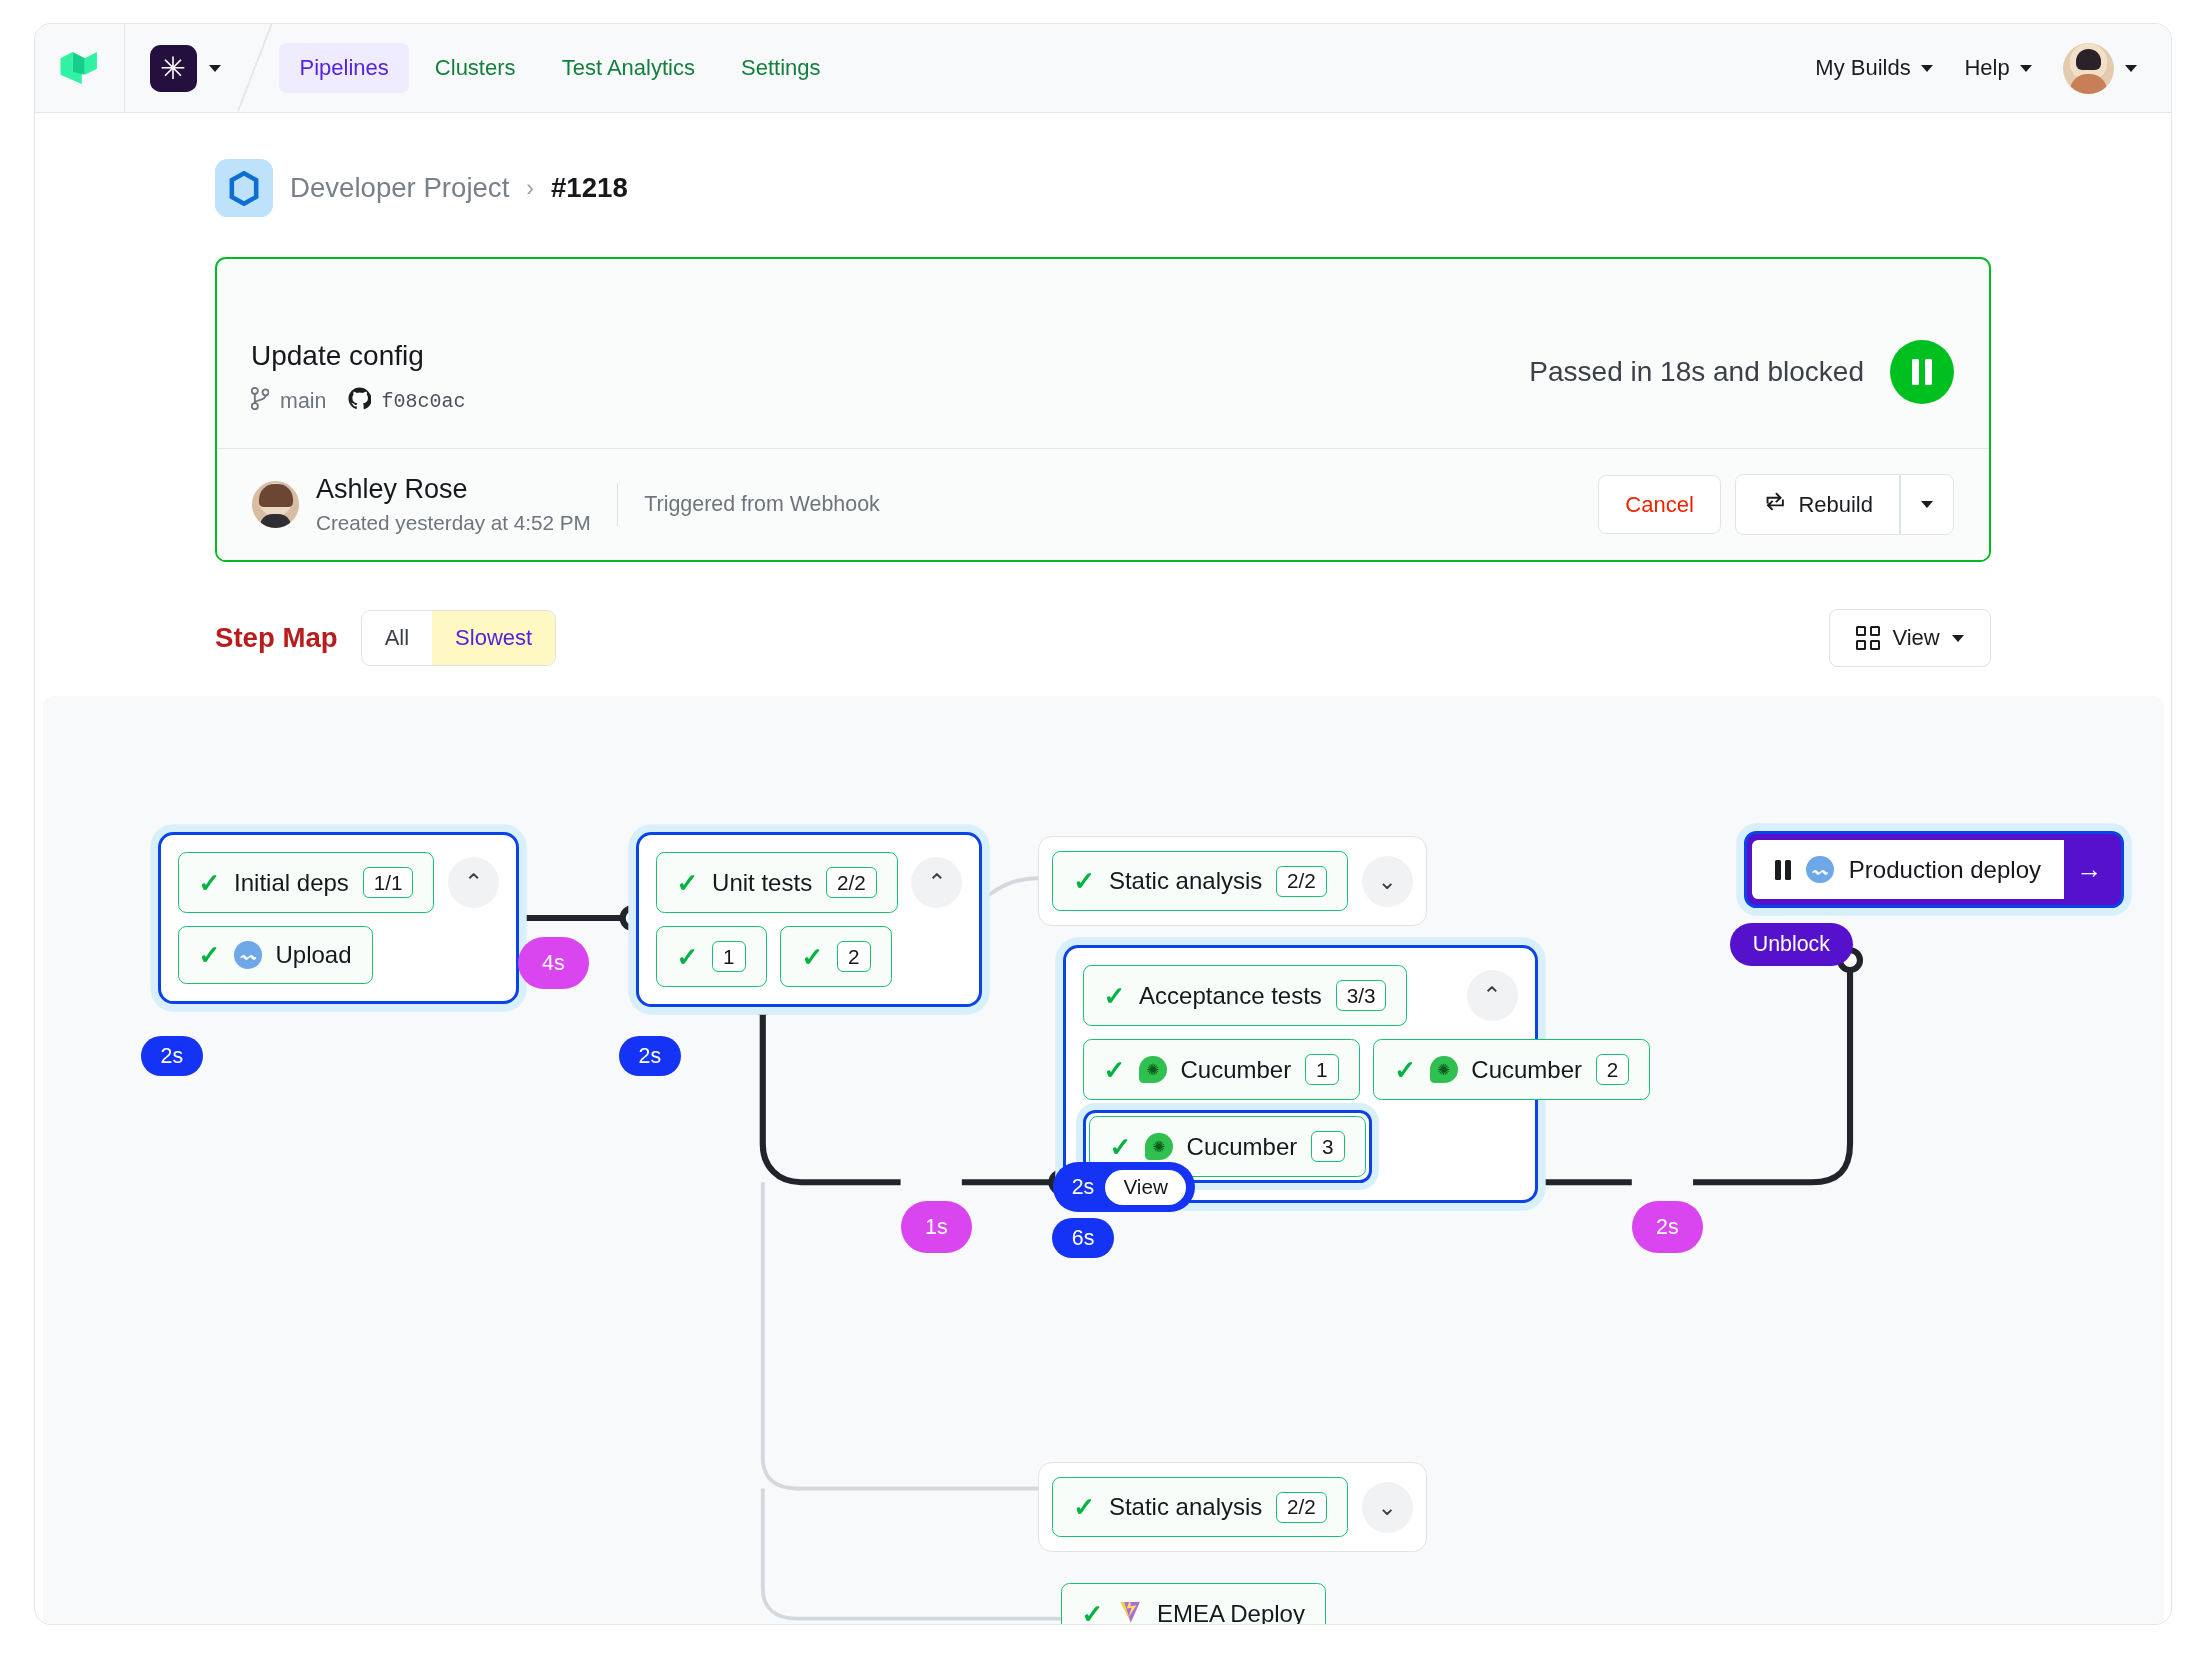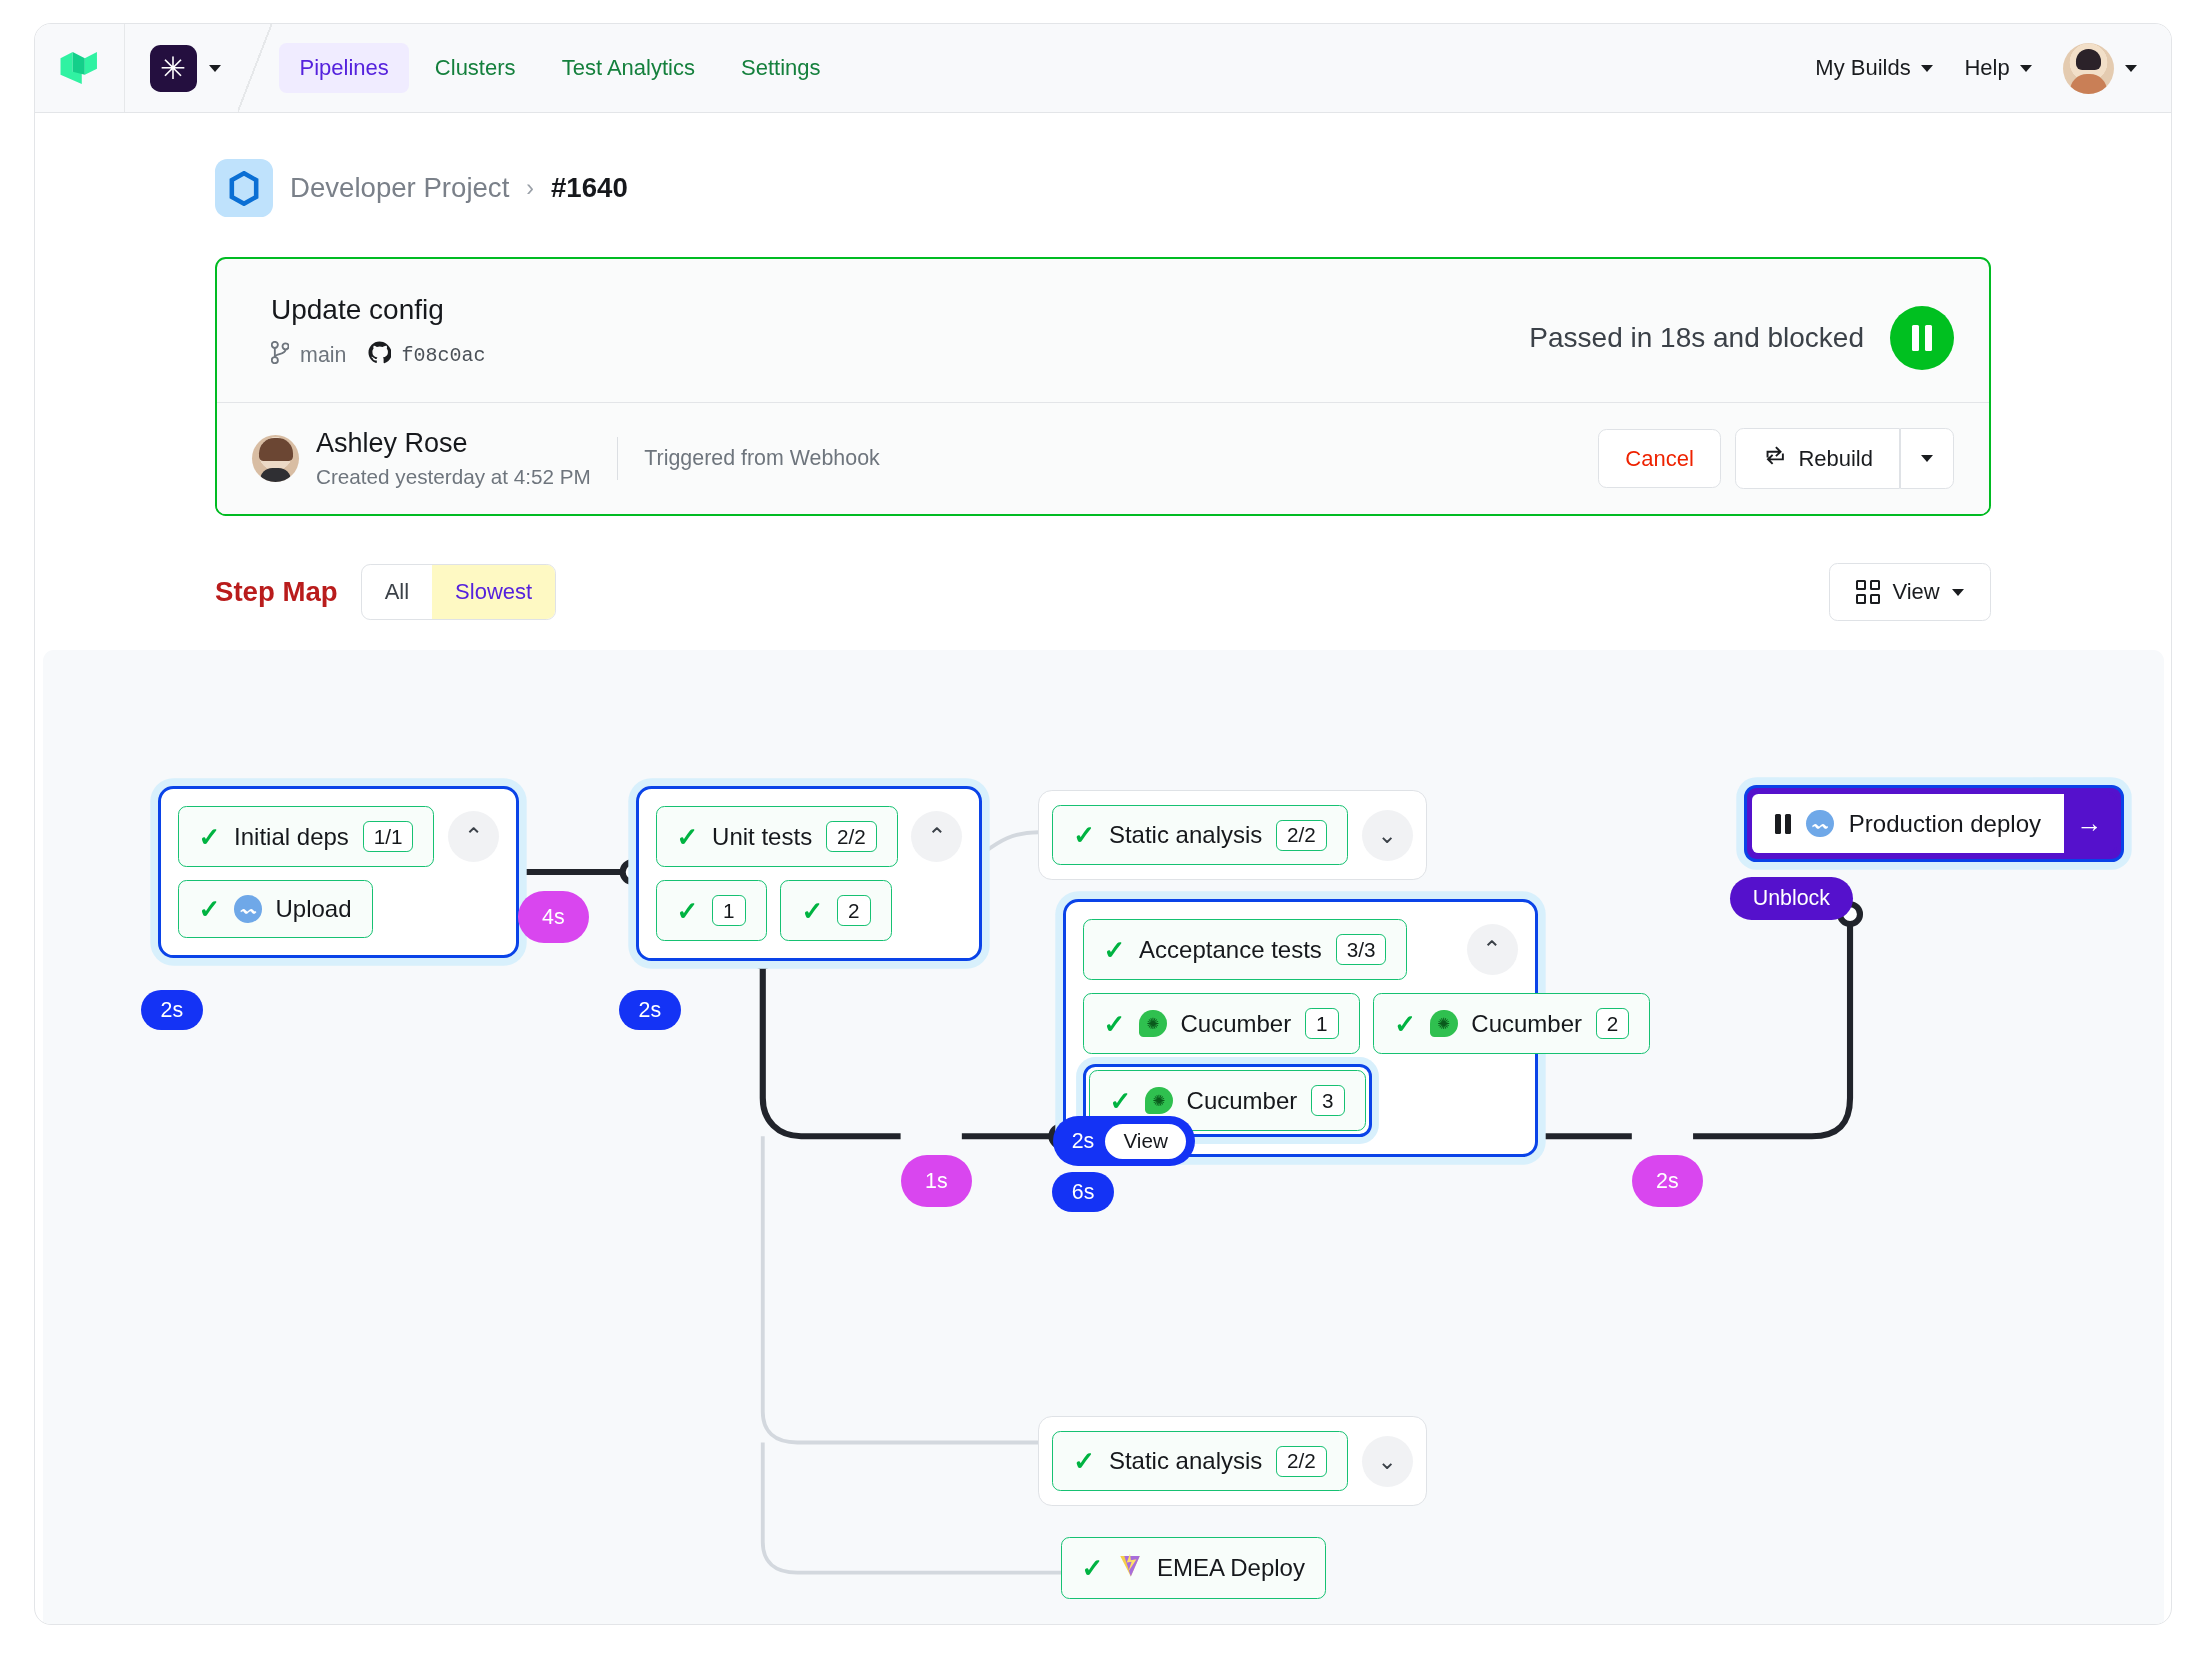--- a/index.html
+++ b/index.html
@@ -92,22 +92,23 @@
   }
   .crumb-proj { font-size: 27.6px; color: #7a8089; }
   .crumb-sep { font-size: 23px; color: #9aa0a8; }
   .crumb-build { font-size: 27.6px; color: #16181c; font-weight: 700; }
 
   
   #build-panel {
     border: 2.3px solid #00bb22; border-radius: 10.7px; overflow: hidden; background: #fafbfb;
   }
   .build-top {
-    display: flex; align-items: flex-end; padding: 35px 35px 32px 54px;
+    display: flex; align-items: flex-start; padding: 35px 35px 32px 34px;
     border-bottom: 1.5px solid #e3e5e8;
+    margin-top: 46px;
   }
   .build-title { font-size: 28px; color: #16181c; margin-bottom: 15.3px; }
   .build-meta { display: flex; align-items: center; gap: 10.7px; font-size: 21.4px; color: #6e757d; }
   .build-meta .commit { font-family: "Liberation Mono", monospace; font-size: 20px; color: #4b5158; }
   .build-right { margin-left: auto; display: flex; align-items: center; gap: 26px; }
   .passed-text { font-size: 28px; color: #3b4148; }
   .pause-circle {
     width: 64px; height: 64px; border-radius: 50%; background: #00c020;
     display: flex; align-items: center; justify-content: center; gap: 6.1px;
   }
@@ -293,21 +294,21 @@
     <div class="page-inner">
 
       <div id="breadcrumb">
         <div class="crumb-icon">
           <svg width="32" height="35" viewBox="0 0 42 46" aria-hidden="true">
             <path d="M21 3 L37 12 L37 34 L21 43 L5 34 L5 12 Z" fill="none" stroke="#0b6fd4" stroke-width="6"></path>
           </svg>
         </div>
         <span class="crumb-proj">Developer Project</span>
         <span class="crumb-sep">›</span>
-        <span class="crumb-build">#1640</span>
+        <span class="crumb-build">#1218</span>
       </div>
 
       <div id="build-panel">
         <div class="build-top">
           <div>
             <div class="build-title">Update config</div>
             <div class="build-meta">
               <span>
                 <svg width="18.4" height="23" viewBox="0 0 24 30" aria-hidden="true">
                   <circle cx="5" cy="5" r="4" fill="none" stroke="#6e757d" stroke-width="2.4"></circle>

